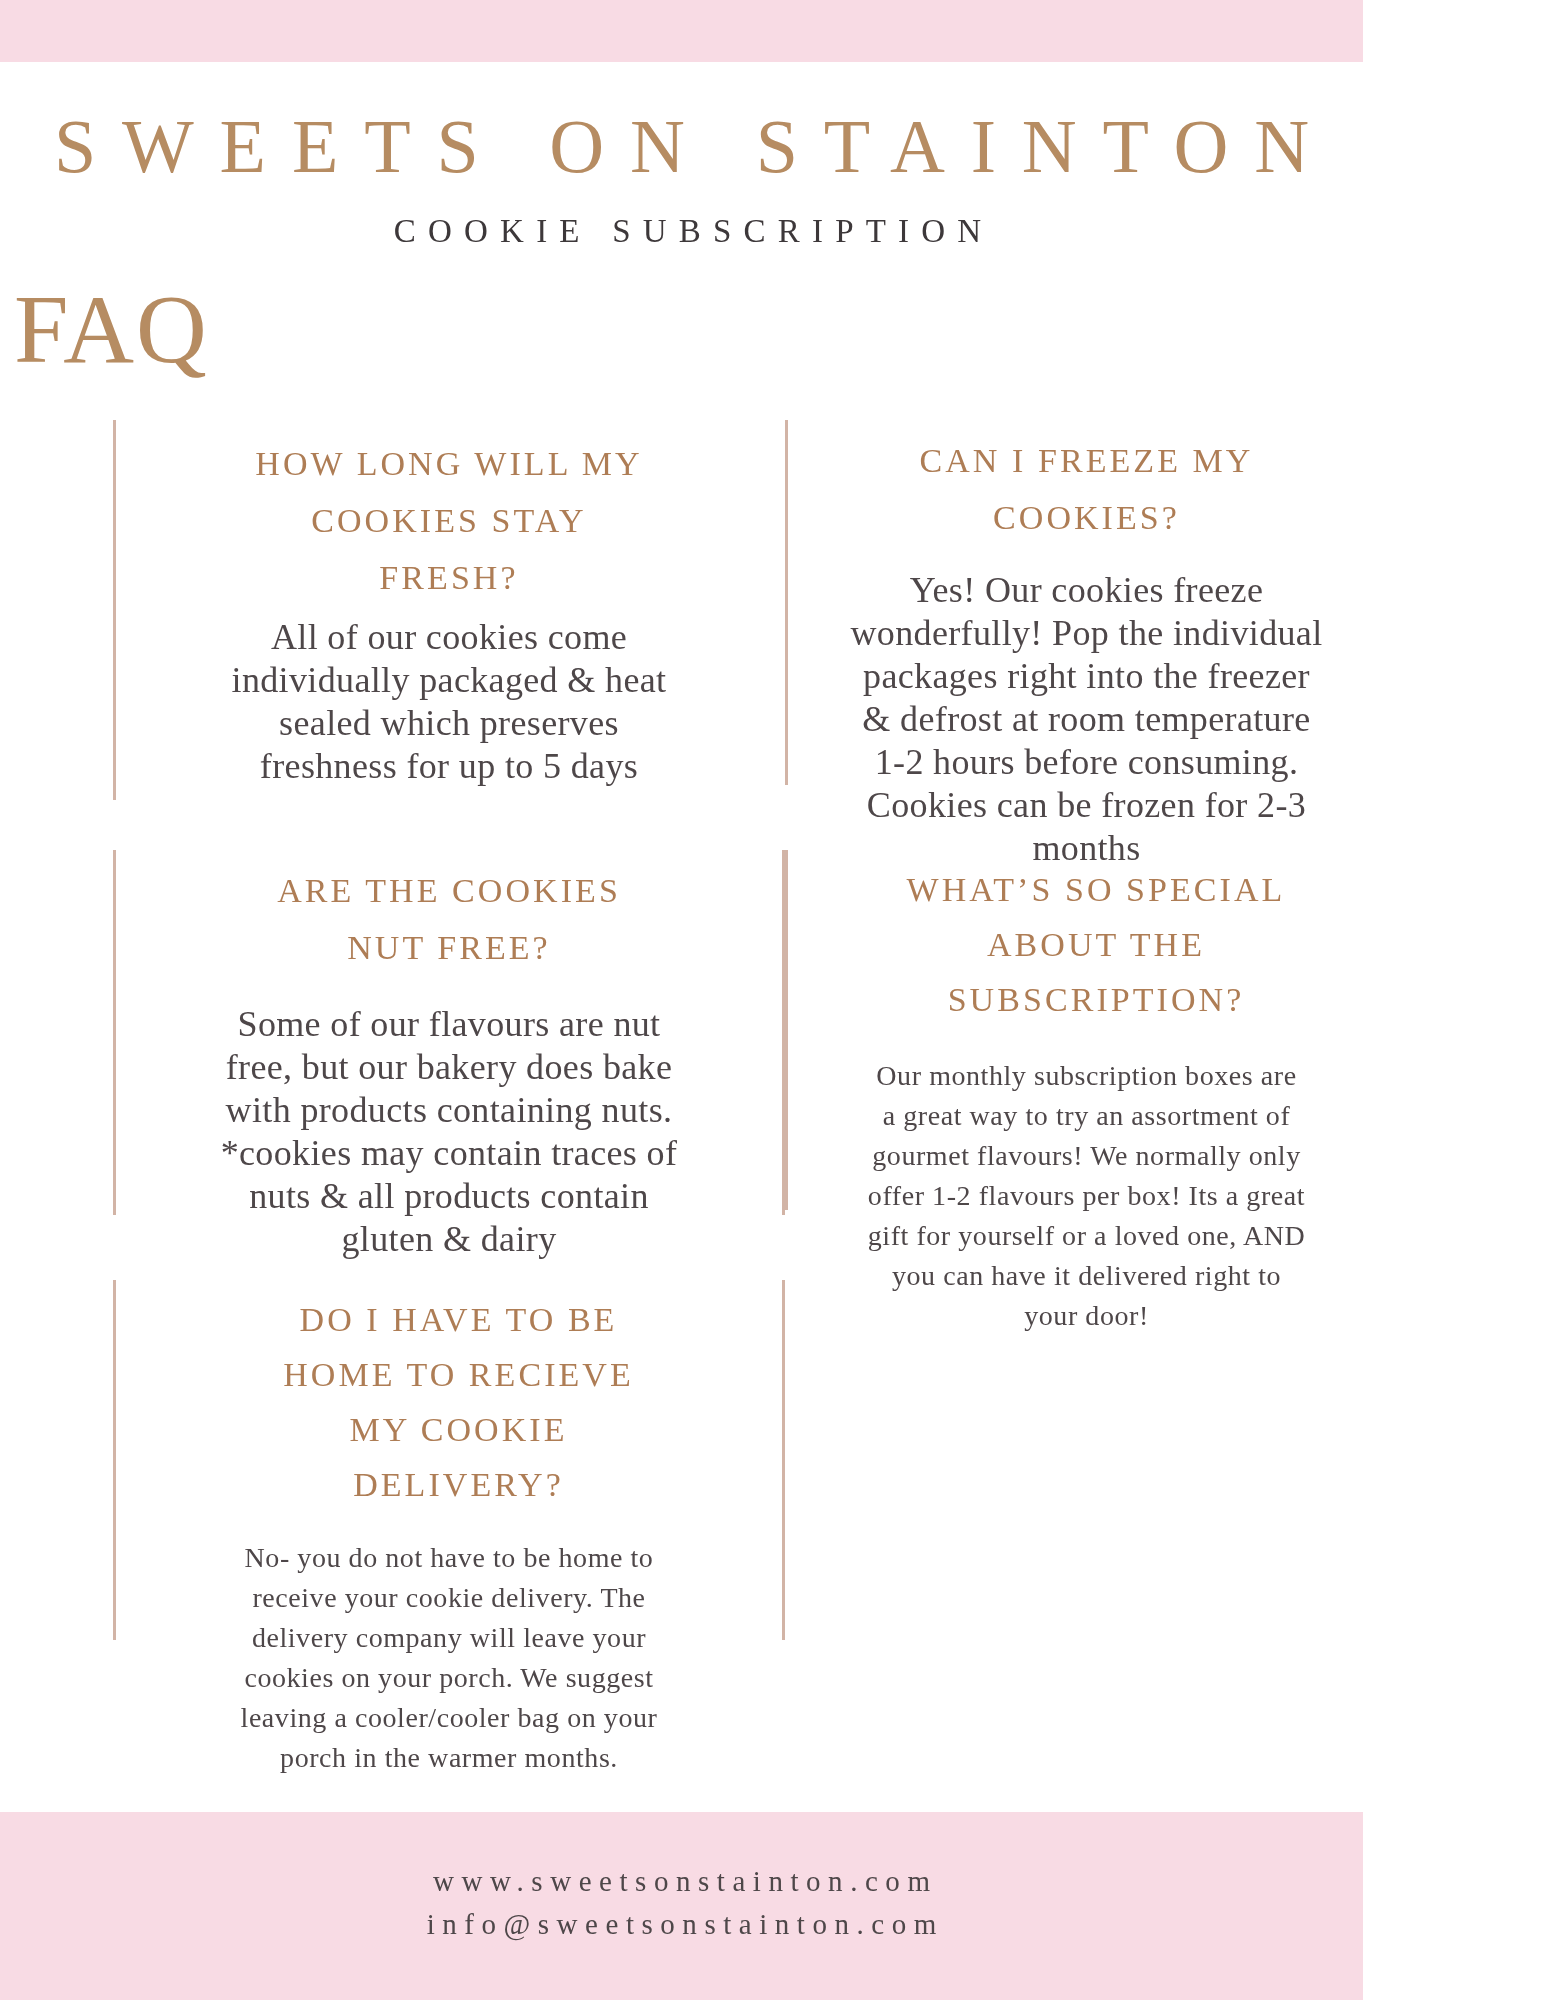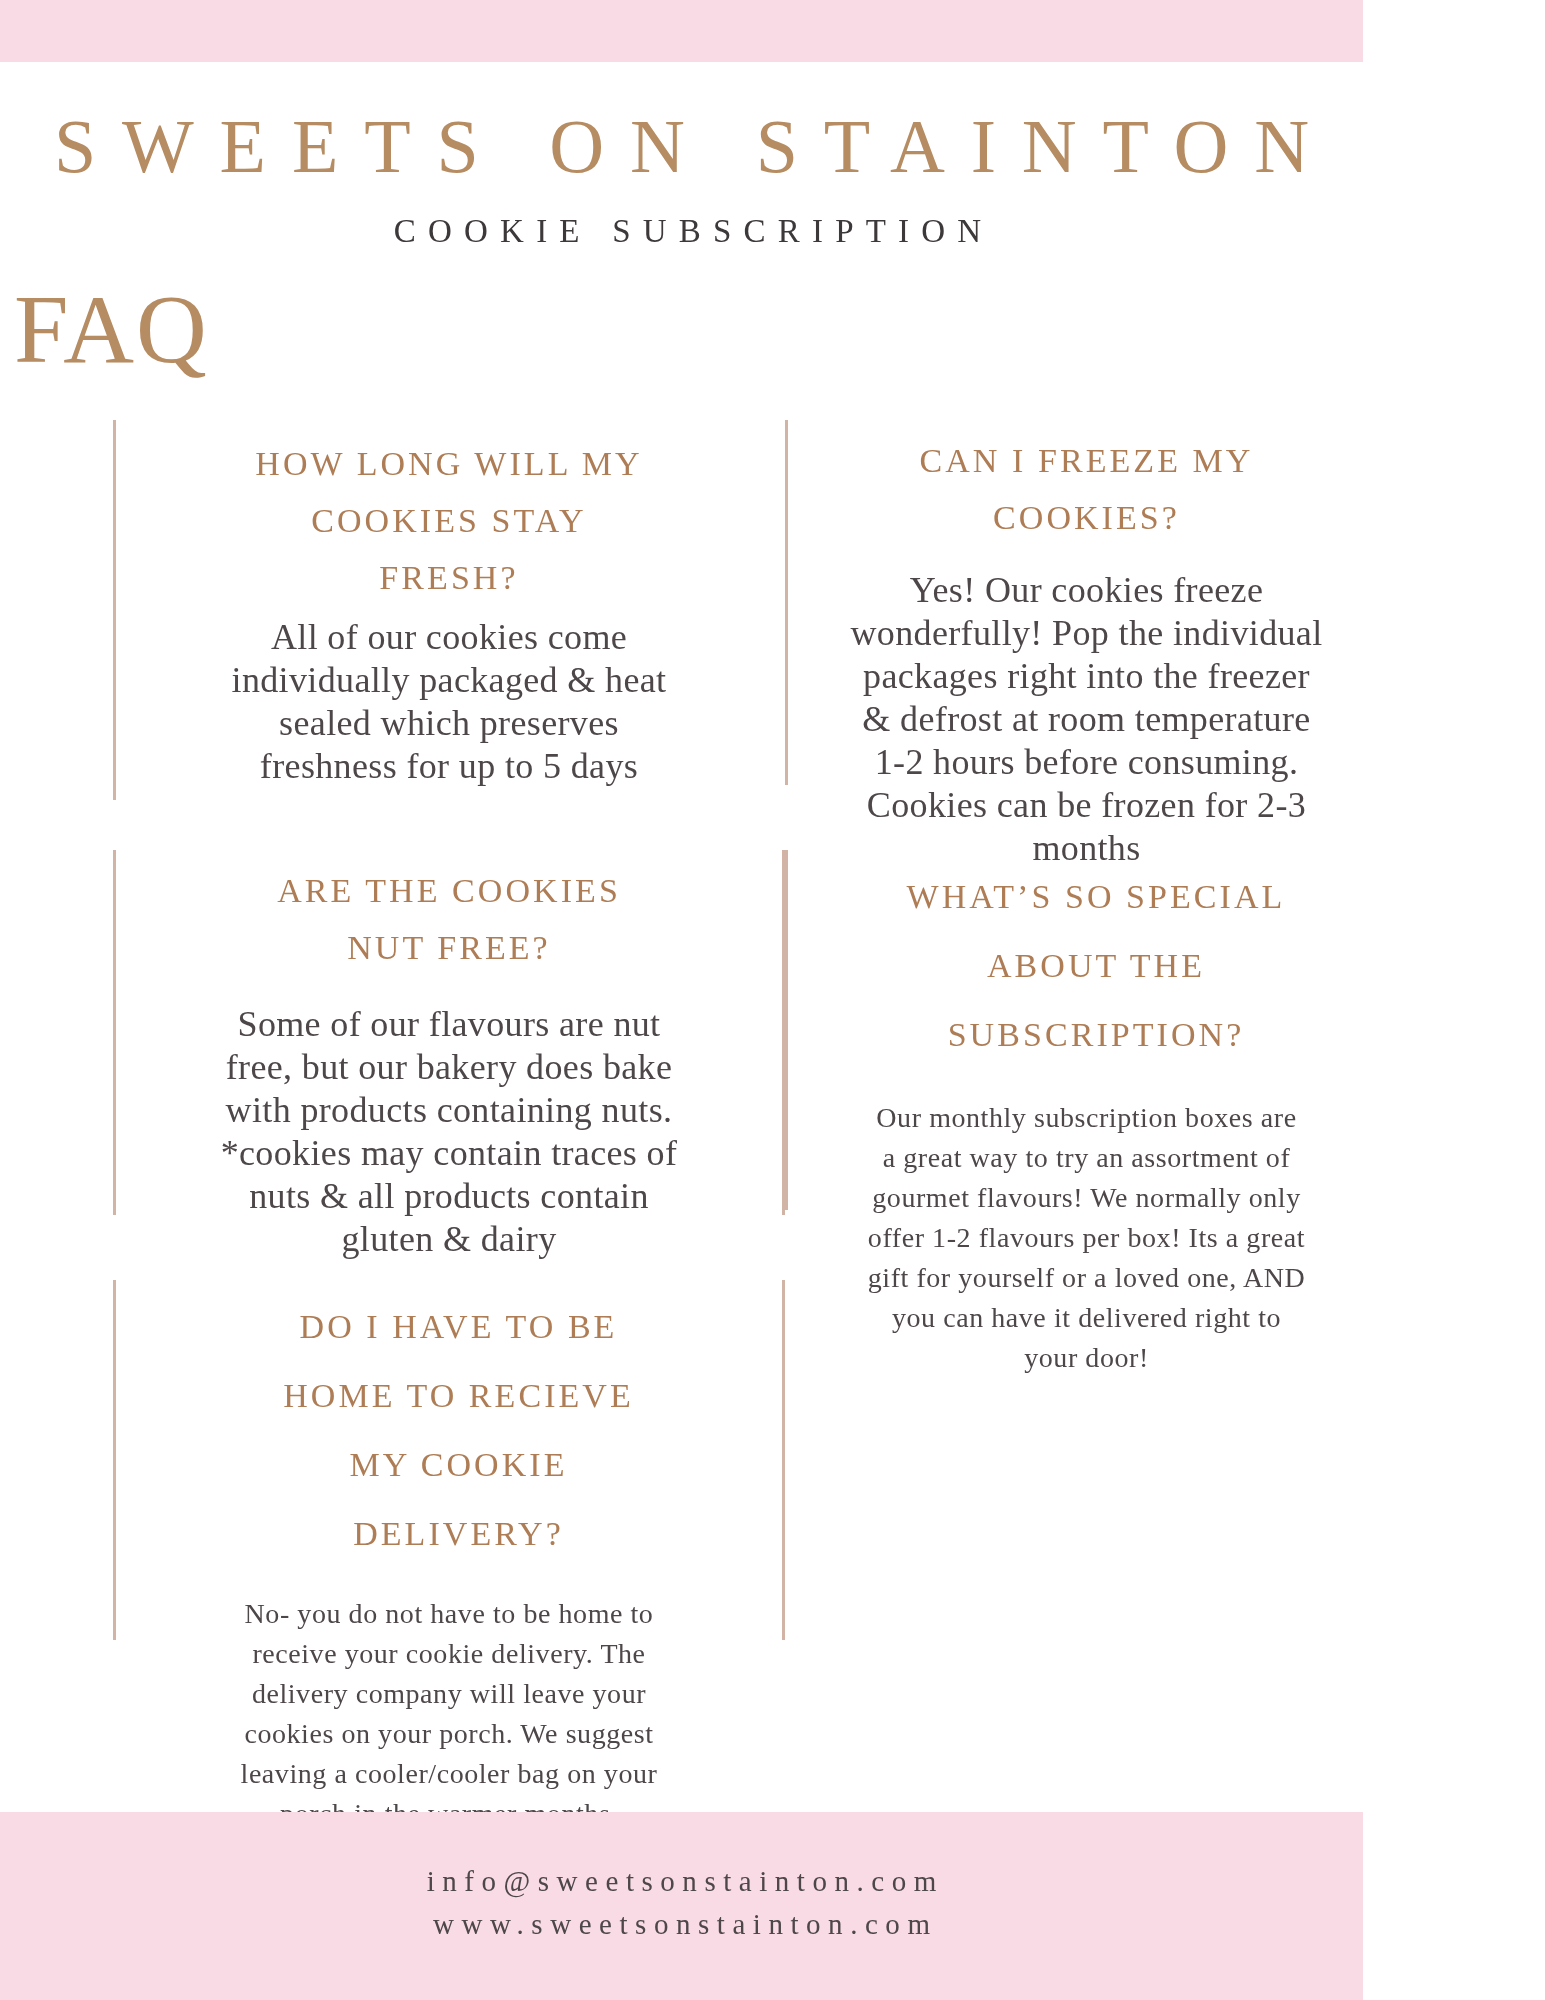--- a/index.html
+++ b/index.html
@@ -65,21 +65,21 @@
   .row3::before,.row3.last::after{height:360px;}
 
   .q{
     margin:0;
     font-weight:normal;
     font-size:34px;line-height:57px;
     letter-spacing:0.09em;
     color:var(--brown,#ae7d55);
     white-space:pre-line;
   }
-  .row3 .q{line-height:69px;padding-left:19px;}
+  .row3 .q{line-height:55px;padding-left:19px;}
   .a{
     margin:22px 8px 0;
     font-size:36px;line-height:43px;
     letter-spacing:0.01em;
     color:var(--ink,#4e4749);
     white-space:pre-line;
   }
   .r1l{padding-top:15px;}
   .r1l .a{margin-top:10px;}
   .r1r .a{margin-top:36px;}
@@ -165,17 +165,17 @@
 receive your cookie delivery. The
 delivery company will leave your
 cookies on your porch. We suggest
 leaving a cooler/cooler bag on your
 porch in the warmer months.</p>
     </section>
 
   </div>
 
   <footer class="bar bar-bottom">
+    <div class="footer-line">www.sweetsonstainton.com</div>
     <div class="footer-line">info@sweetsonstainton.com</div>
-    <div class="footer-line">www.sweetsonstainton.com</div>
   </footer>
 
 </div>
 
 </body></html>

